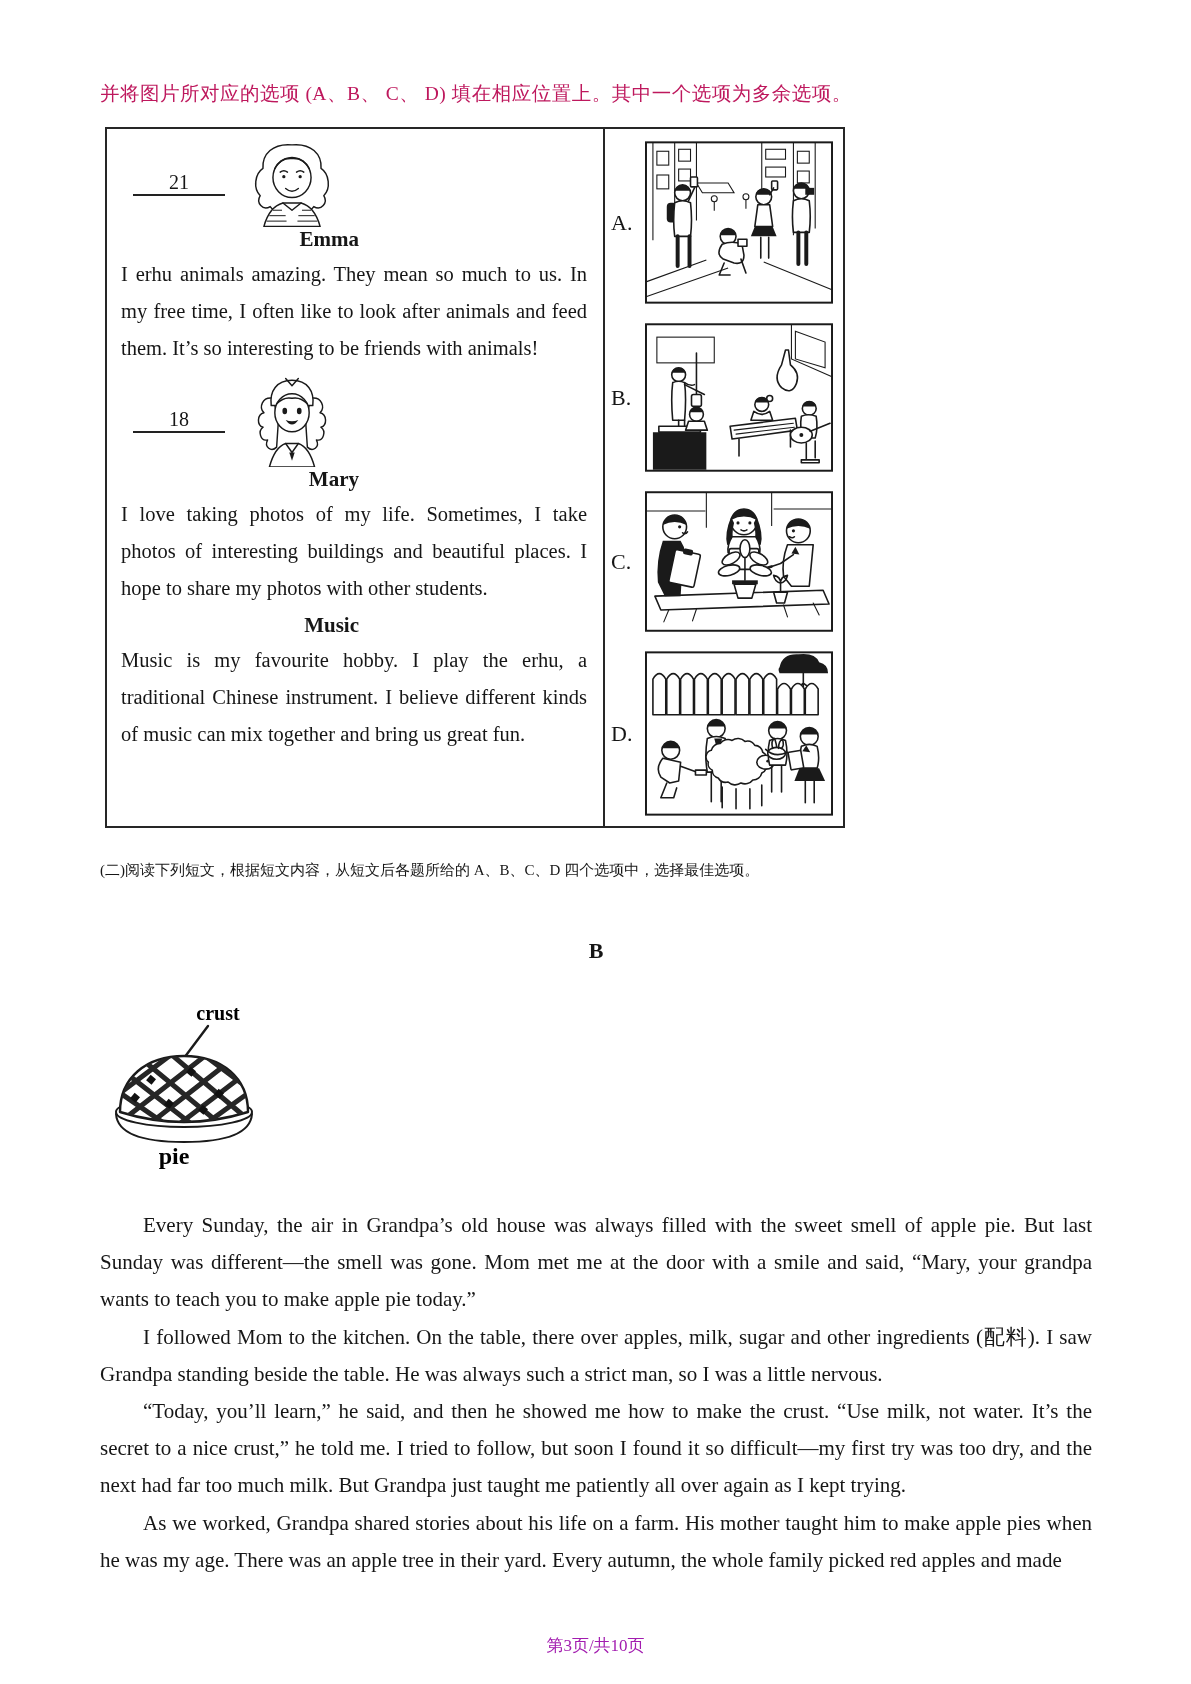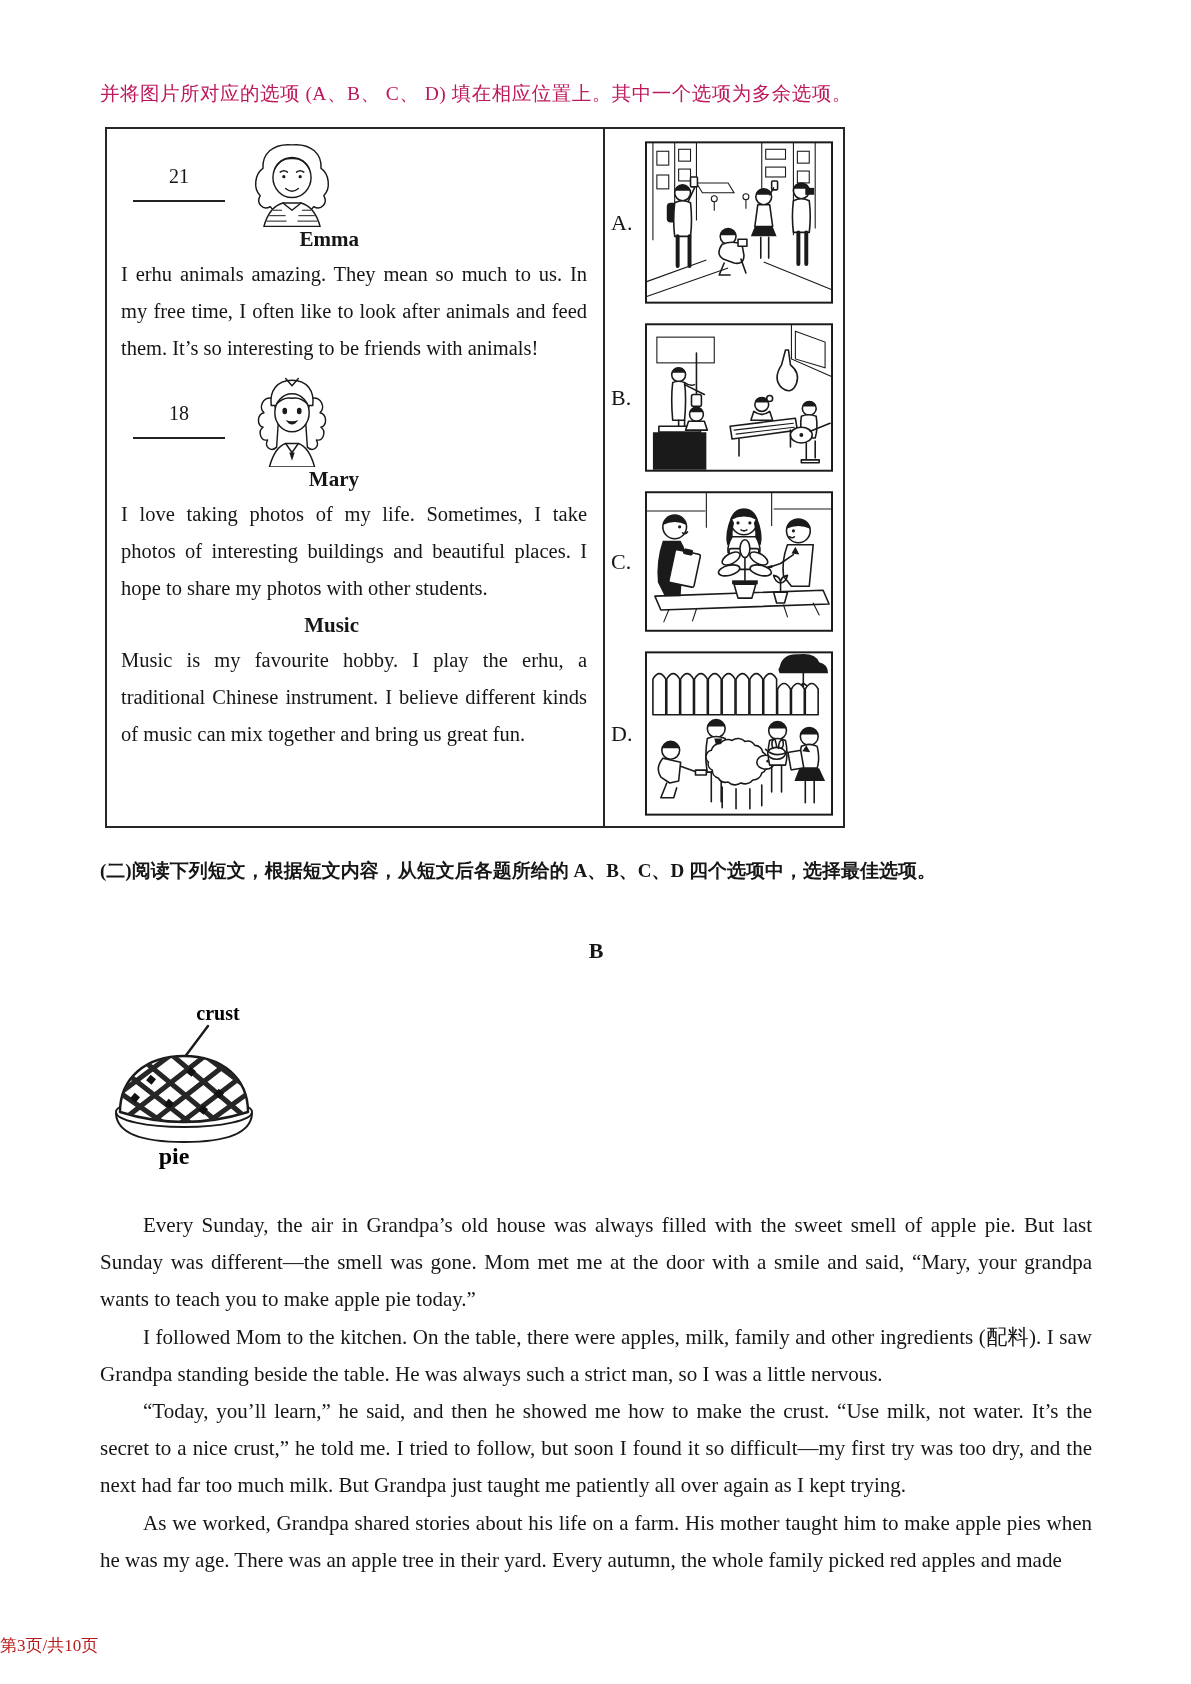--- a/index.html
+++ b/index.html
@@ -9,40 +9,40 @@
         color:#be185d;letter-spacing:.5px;}
   
   .match-table{position:absolute;left:105px;top:127px;width:740px;height:701px;
         border:2px solid #262626;box-sizing:border-box;display:flex;}
   .cell-left{width:498px;border-right:2px solid #262626;box-sizing:border-box;
         padding:10px 16px 0 14px;overflow:hidden;}
   .cell-right{flex:1;display:flex;flex-direction:column;justify-content:space-between;
         padding:12px 10px 10px 6px;box-sizing:border-box;overflow:hidden;}
   .person-head{display:flex;align-items:center;}
   .blank{display:inline-block;width:92px;margin-left:12px;text-align:center;
-        border-bottom:2px solid #222;font-size:20px;padding-bottom:13px;line-height:22px;}
+        border-bottom:2px solid #222;font-size:20px;padding-bottom:1px;line-height:22px;}
   .portrait{margin-left:8px;}
   .person-name{width:126px;margin-left:112px;text-align:right;font-weight:700;
         font-size:21px;line-height:24px;}
   .person-text{margin:5px 0 6px 0;font-size:20.5px;line-height:37px;text-align:justify;}
   .option-row{display:flex;align-items:center;width:100%;}
   .option-label{font-size:22px;width:34px;flex:none;}
   .option-img{flex:none;margin-left:auto;background:#fff;}
   
-  .sec2{position:absolute;left:100px;top:842px;width:992px;font-weight:700;
-        font-size:19px;line-height:57px;text-align:justify;}
+  .sec2{position:absolute;left:100px;top:842px;width:992px;font-weight:400;
+        font-size:15px;line-height:57px;text-align:justify;}
   .passage-b{position:absolute;left:100px;top:938px;width:992px;text-align:center;
         font-weight:700;font-size:22px;}
   .pie-fig{position:absolute;left:96px;top:998px;}
   .fig-label{font-family:"Liberation Serif","DejaVu Serif",serif;font-weight:700;}
   .passage{position:absolute;left:100px;top:1207px;width:992px;font-size:21px;
         line-height:37.2px;text-align:justify;}
   .passage p{margin:0;text-indent:43px;}
-  .footer{position:absolute;left:0;top:1634px;width:100%;text-align:left;
-        font-size:17px;color:#b91c1c;}
+  .footer{position:absolute;left:0;top:1634px;width:100%;text-align:center;
+        font-size:17px;color:#a21caf;}
   svg{display:block;}
   .ln{stroke:#1a1a1a;fill:none;stroke-width:1.6;stroke-linecap:round;stroke-linejoin:round;}
   .lnw{stroke:#1a1a1a;fill:#fff;stroke-width:1.6;stroke-linecap:round;stroke-linejoin:round;}
   .dk{fill:#1a1a1a;stroke:none;}
   .thin{stroke:#1a1a1a;fill:none;stroke-width:1.1;}
 </style>
 </head>
 <body>
 
 <div class="page">
@@ -329,19 +329,19 @@
       <rect x="120" y="92" width="7" height="7" transform="rotate(40 123 95)"></rect>
       <rect x="70" y="102" width="7" height="7" transform="rotate(40 73 105)"></rect>
       <rect x="104" y="108" width="7" height="7" transform="rotate(40 107 111)"></rect>
       <rect x="36" y="96" width="7" height="7" transform="rotate(40 39 99)"></rect>
     </g>
     <text class="fig-label" x="78" y="166" font-size="24" text-anchor="middle">pie</text>
   </svg>
 
   <div class="passage">
     <p>Every Sunday, the air in Grandpa’s old house was always filled with the sweet smell of apple pie. But last Sunday was different—the smell was gone. Mom met me at the door with a smile and said, “Mary, your grandpa wants to teach you to make apple pie today.”</p>
-    <p>I followed Mom to the kitchen. On the table, there were apples, milk, family and other ingredients (配料). I saw Grandpa standing beside the table. He was always such a strict man, so I was a little nervous.</p>
+    <p>I followed Mom to the kitchen. On the table, there over apples, milk, sugar and other ingredients (配料). I saw Grandpa standing beside the table. He was always such a strict man, so I was a little nervous.</p>
     <p>“Today, you’ll learn,” he said, and then he showed me how to make the crust. “Use milk, not water. It’s the secret to a nice crust,” he told me. I tried to follow, but soon I found it so difficult—my first try was too dry, and the next had far too much milk. But Grandpa just taught me patiently all over again as I kept trying.</p>
     <p>As we worked, Grandpa shared stories about his life on a farm. His mother taught him to make apple pies when he was my age. There was an apple tree in their yard. Every autumn, the whole family picked red apples and made</p>
   </div>
 
   <div class="footer">第3页/共10页</div>
 </div>
 
 </body></html>

